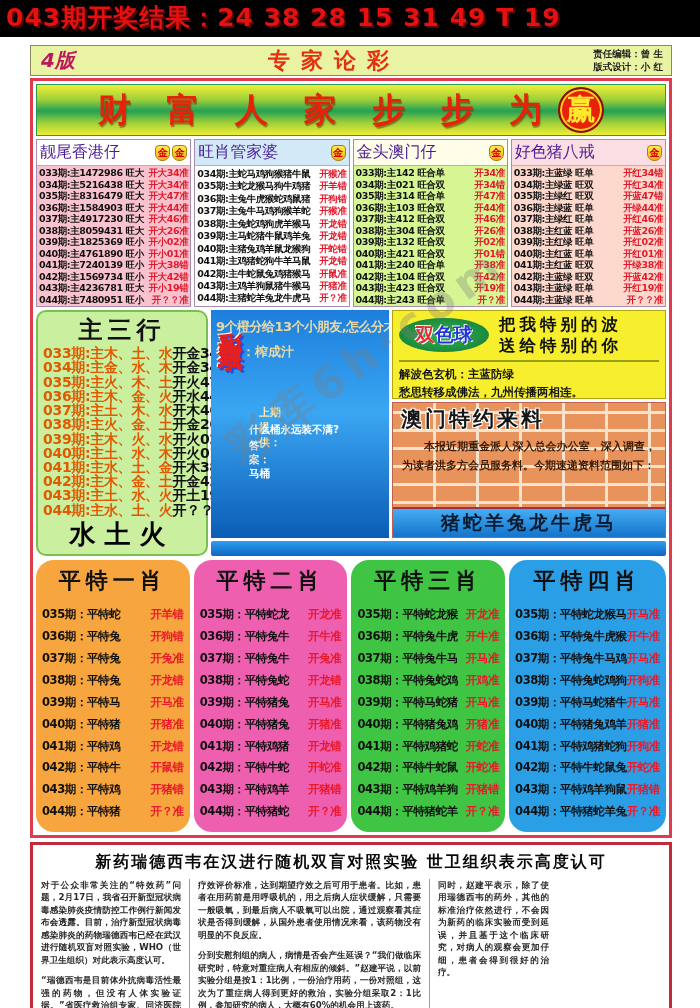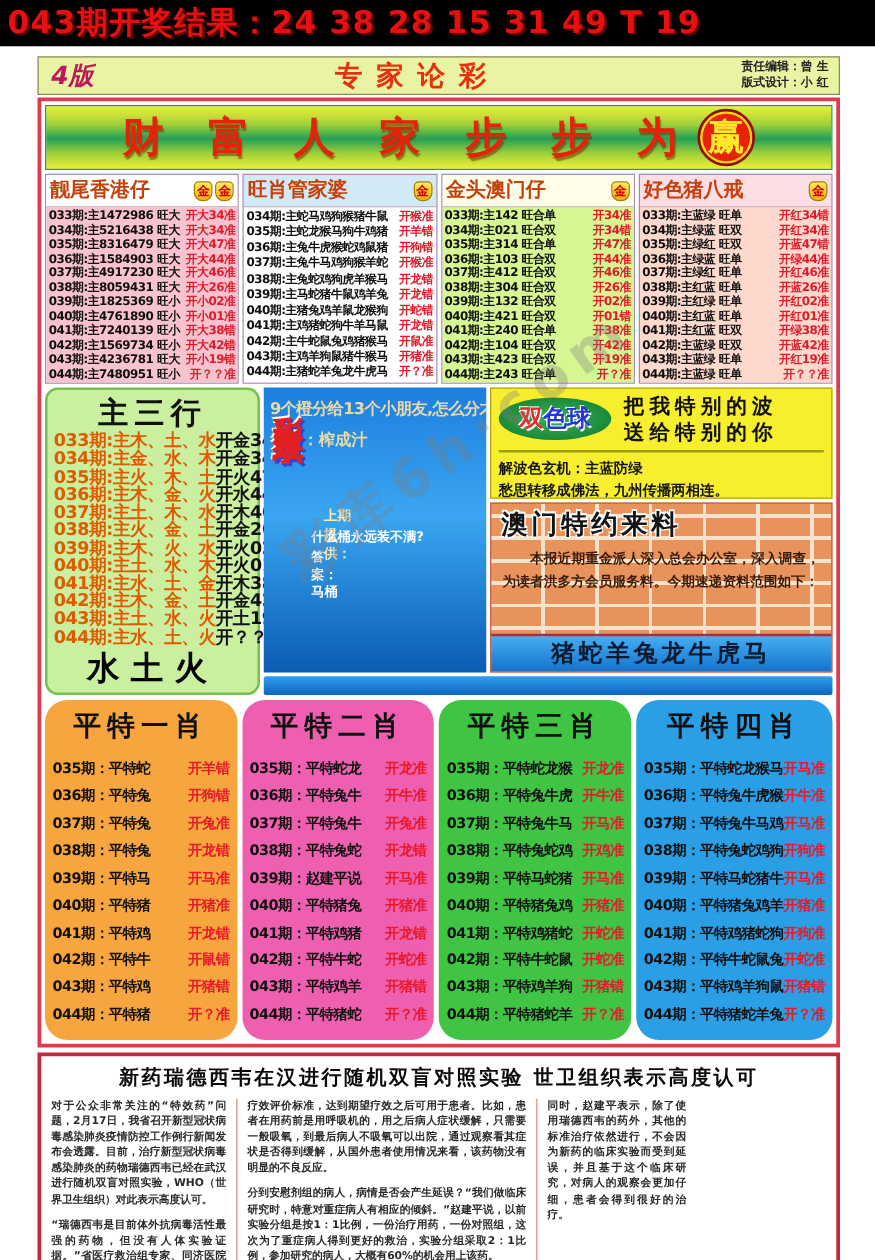--- a/index.html
+++ b/index.html
@@ -24,21 +24,21 @@
   .banner-text { color:#e8210a; font-size:33px; font-weight:bold; letter-spacing:12px; white-space:nowrap;
                  text-shadow:1px 2px 1px rgba(110,40,0,.55); }
   .win-circle { width:46px; height:46px; border-radius:50%; background:#e8210a; border:2px solid #8d0f00;
                 color:#ffe92a; font-size:29px; font-weight:bold; display:flex; align-items:center;
                 justify-content:center; box-shadow:inset 0 0 0 2px #ffd21a; flex:0 0 auto; }
 
   .tipgrid { display:flex; gap:3px; margin-top:3px; height:168px; }
   .tipcol { flex:1; border:1px solid #a88cb0; display:flex; flex-direction:column; overflow:hidden; }
   .tiphead { display:flex; align-items:center; justify-content:space-between; padding:2px 3px;
              border-bottom:1px solid #c8a8b8; }
-  .tiptitle { font-size:16px; font-weight:bold; color:#c2410c; white-space:nowrap;text-align:center; }
+  .tiptitle { font-size:16px; font-weight:normal; color:#4c1d95; white-space:nowrap;text-align:center; }
   .badges { display:flex; gap:2px; }
   .shield { width:15px; height:16px; background:linear-gradient(#ffec55,#f2b011); border:1px solid #a97f00;
             border-radius:4px 4px 7px 7px; color:#d40000; font-size:10px; font-weight:bold;
             display:flex; align-items:center; justify-content:center; }
   .tipbody { flex:1; display:flex; flex-direction:column; justify-content:space-evenly; padding:0 2px; }
   .tiprow { display:flex; justify-content:space-between; font-size:9.5px; font-weight:bold;
             white-space:nowrap; line-height:1; letter-spacing:-0.4px; }
   .tl { color:#101010; } .tr { color:#e11a2b; }
   .c1 .tiphead { background:#ffffff; } .c1 .tipbody { background:#f8c3cf; }
   .c2 .tiphead { background:#d2eaf8; } .c2 .tipbody { background:#ffffff; }
@@ -634,21 +634,21 @@
               <span class="pl">037期：平特兔牛</span>
               <span class="pr">开兔准</span>
             </div>
 
             <div class="pt-row">
               <span class="pl">038期：平特兔蛇</span>
               <span class="pr">开龙错</span>
             </div>
 
             <div class="pt-row">
-              <span class="pl">039期：赵建平说</span>
+              <span class="pl">039期：平特猪兔</span>
               <span class="pr">开马准</span>
             </div>
 
             <div class="pt-row">
               <span class="pl">040期：平特猪兔</span>
               <span class="pr">开猪准</span>
             </div>
 
             <div class="pt-row">
               <span class="pl">041期：平特鸡猪</span>

